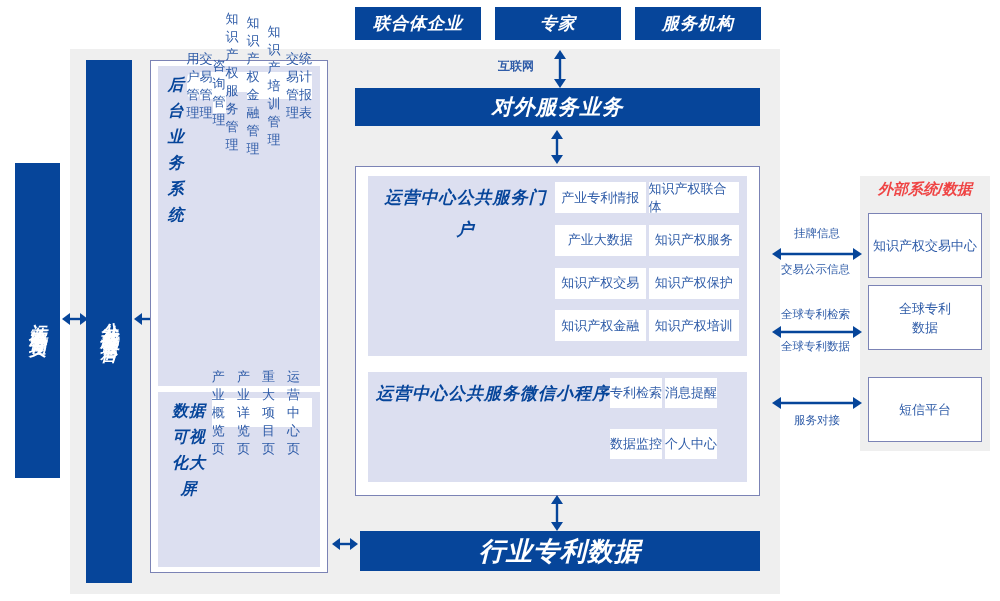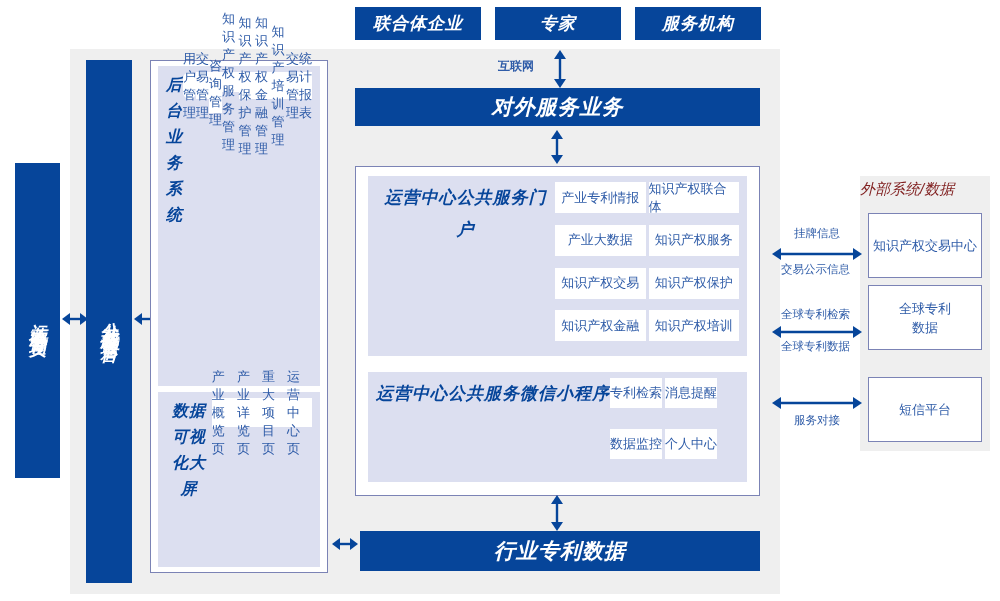--- a/index.html
+++ b/index.html
@@ -113,21 +113,20 @@
   </svg>
 
   <div class="abs outline" style="left:150px;top:60px;width:178px;height:513px;"></div>
 
   <div class="abs panel" style="left:158px;top:66px;width:162px;height:320px;">
     <div class="panel-title">后台业务系统</div>
     <div class="cell" style="height:27px;border-radius:7px;">用户管理</div>
     <div class="cell" style="height:27px;">交易管理</div>
     <div class="cell" style="height:41px;">咨询管理</div>
     <div class="cell" style="height:20px;">知识产权服务管理</div>
-    <div class="cell" style="height:27px;">知识产权保护管理</div>
     <div class="cell" style="height:27px;">知识产权金融管理</div>
     <div class="cell" style="height:27px;">知识产培训管理</div>
     <div class="cell" style="height:27px;">交易管理</div>
     <div class="cell" style="height:27px;">统计报表</div>
   </div>
 
   <div class="abs panel" style="left:158px;top:392px;width:162px;height:175px;">
     <div class="panel-title">数据可视化大屏</div>
     <div class="cell" style="height:29px;">产业概览页</div>
     <div class="cell" style="height:29px;">产业详览页</div>
@@ -166,27 +165,27 @@
       <div class="cell" style="height:30px;">个人中心</div>
     </div>
   </div>
 
   <svg class="abs" style="left:548px;top:495px;width:18px;height:36px;" viewBox="0 0 18 36">
     <line x1="9" y1="6" x2="9" y2="30" stroke="#06459a" stroke-width="2.4"></line>
     <polygon points="9,0 3,9 15,9" fill="#06459a"></polygon>
     <polygon points="9,36 3,27 15,27" fill="#06459a"></polygon>
   </svg>
 
-  <div class="abs blue-bar" style="left:360px;top:531px;width:400px;height:40px;font-size:21px;text-align:center;">
+  <div class="abs blue-bar" style="left:360px;top:531px;width:400px;height:40px;font-size:26px;text-align:center;">
     <span>行业专利数据</span>
   </div>
 
   <div class="abs shell" style="left:860px;top:176px;width:130px;height:275px;"></div>
 
-  <div class="abs" style="left:860px;top:180px;width:130px;text-align:left;color:#7f1d1d;font-weight:normal;font-style:italic;font-size:15px;">外部系统/数据</div>
+  <div class="abs" style="left:860px;top:180px;width:130px;text-align:center;color:#ef4444;font-weight:bold;font-style:italic;font-size:15px;">外部系统/数据</div>
 
   <div class="abs outline" style="left:868px;top:213px;width:114px;height:65px;display:flex;align-items:center;justify-content:center;color:#2f5ca8;font-size:13px;line-height:19px;">
     <span>知识产权</span>
     <span>交易中心</span>
   </div>
   <div class="abs outline" style="left:868px;top:285px;width:114px;height:65px;display:flex;align-items:center;justify-content:center;flex-direction:column;color:#2f5ca8;font-size:13px;line-height:19px;">
     <span>全球专利</span>
     <span>数据</span>
   </div>
   <div class="abs outline" style="left:868px;top:377px;width:114px;height:65px;display:flex;align-items:center;justify-content:center;flex-direction:column;color:#2f5ca8;font-size:13px;line-height:19px;">

